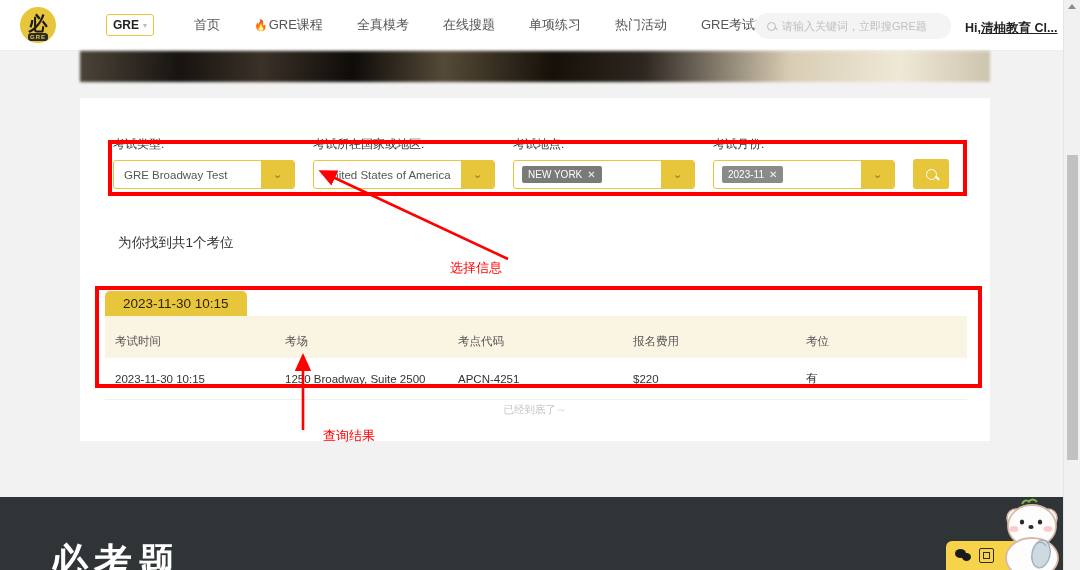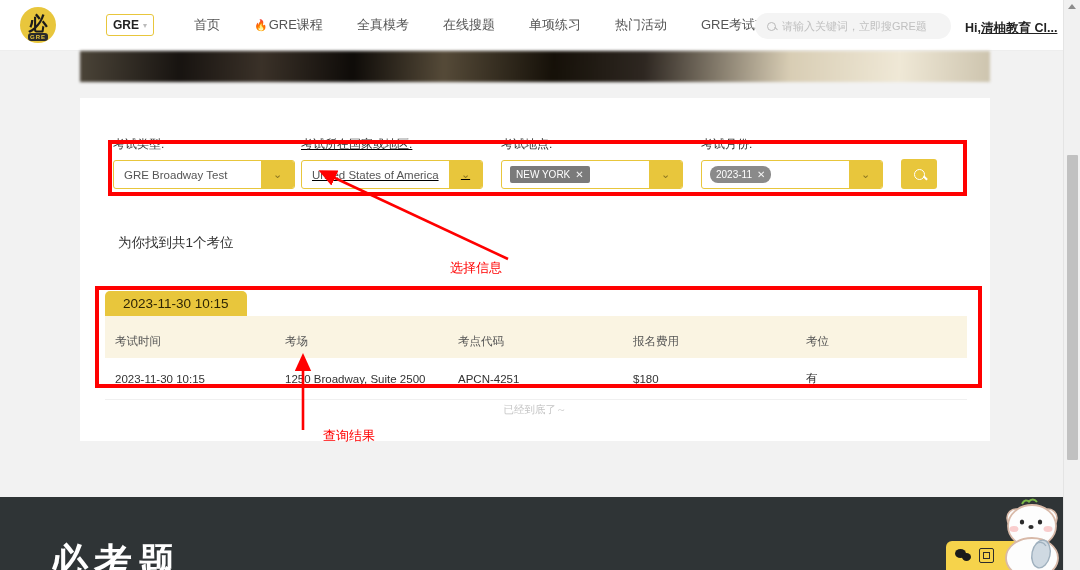--- a/index.html
+++ b/index.html
@@ -291,21 +291,21 @@
 
     <div class="filters">
       <div class="fgroup">
         <span class="flabel">考试类型:</span>
         <div class="fctl">
           <span class="val">GRE Broadway Test</span>
           <span class="arrow">⌄</span>
         </div>
       </div>
 
-      <div class="fgroup" style="margin-left:6px;text-decoration:underline;">
+      <div class="fgroup" style="margin-left:18px;">
         <span class="flabel">考试所在国家或地区:</span>
         <div class="fctl">
           <span class="val">United States of America</span>
           <span class="arrow">⌄</span>
         </div>
       </div>
 
       <div class="fgroup" style="margin-left:18px;">
         <span class="flabel">考试地点:</span>
         <div class="fctl">
@@ -316,21 +316,21 @@
             </span>
           </span>
           <span class="arrow">⌄</span>
         </div>
       </div>
 
       <div class="fgroup" style="margin-left:18px;">
         <span class="flabel">考试月份:</span>
         <div class="fctl">
           <span class="val" style="padding-left:0;">
-            <span class="tag" style="background:#8a8a8a;border-radius:8px;">
+            <span class="tag" style="background:#8a8a8a;">
               <span>2023-11</span>
               <span class="x">✕</span>
             </span>
           </span>
           <span class="arrow">⌄</span>
         </div>
       </div>
 
       <div class="searchbtn">
         <span class="mag2"></span>
@@ -354,21 +354,21 @@
             <th class="c3">考点代码</th>
             <th class="c4">报名费用</th>
             <th class="c5">考位</th>
           </tr>
         </thead>
         <tbody>
           <tr>
             <td>2023-11-30 10:15</td>
             <td>1250 Broadway, Suite 2500</td>
             <td>APCN-4251</td>
-            <td>$180</td>
+            <td>$220</td>
             <td>有</td>
           </tr>
         </tbody>
       </table>
     </div>
 
     <div class="endtext">已经到底了～</div>
   </div>
 
   <div class="footer">

